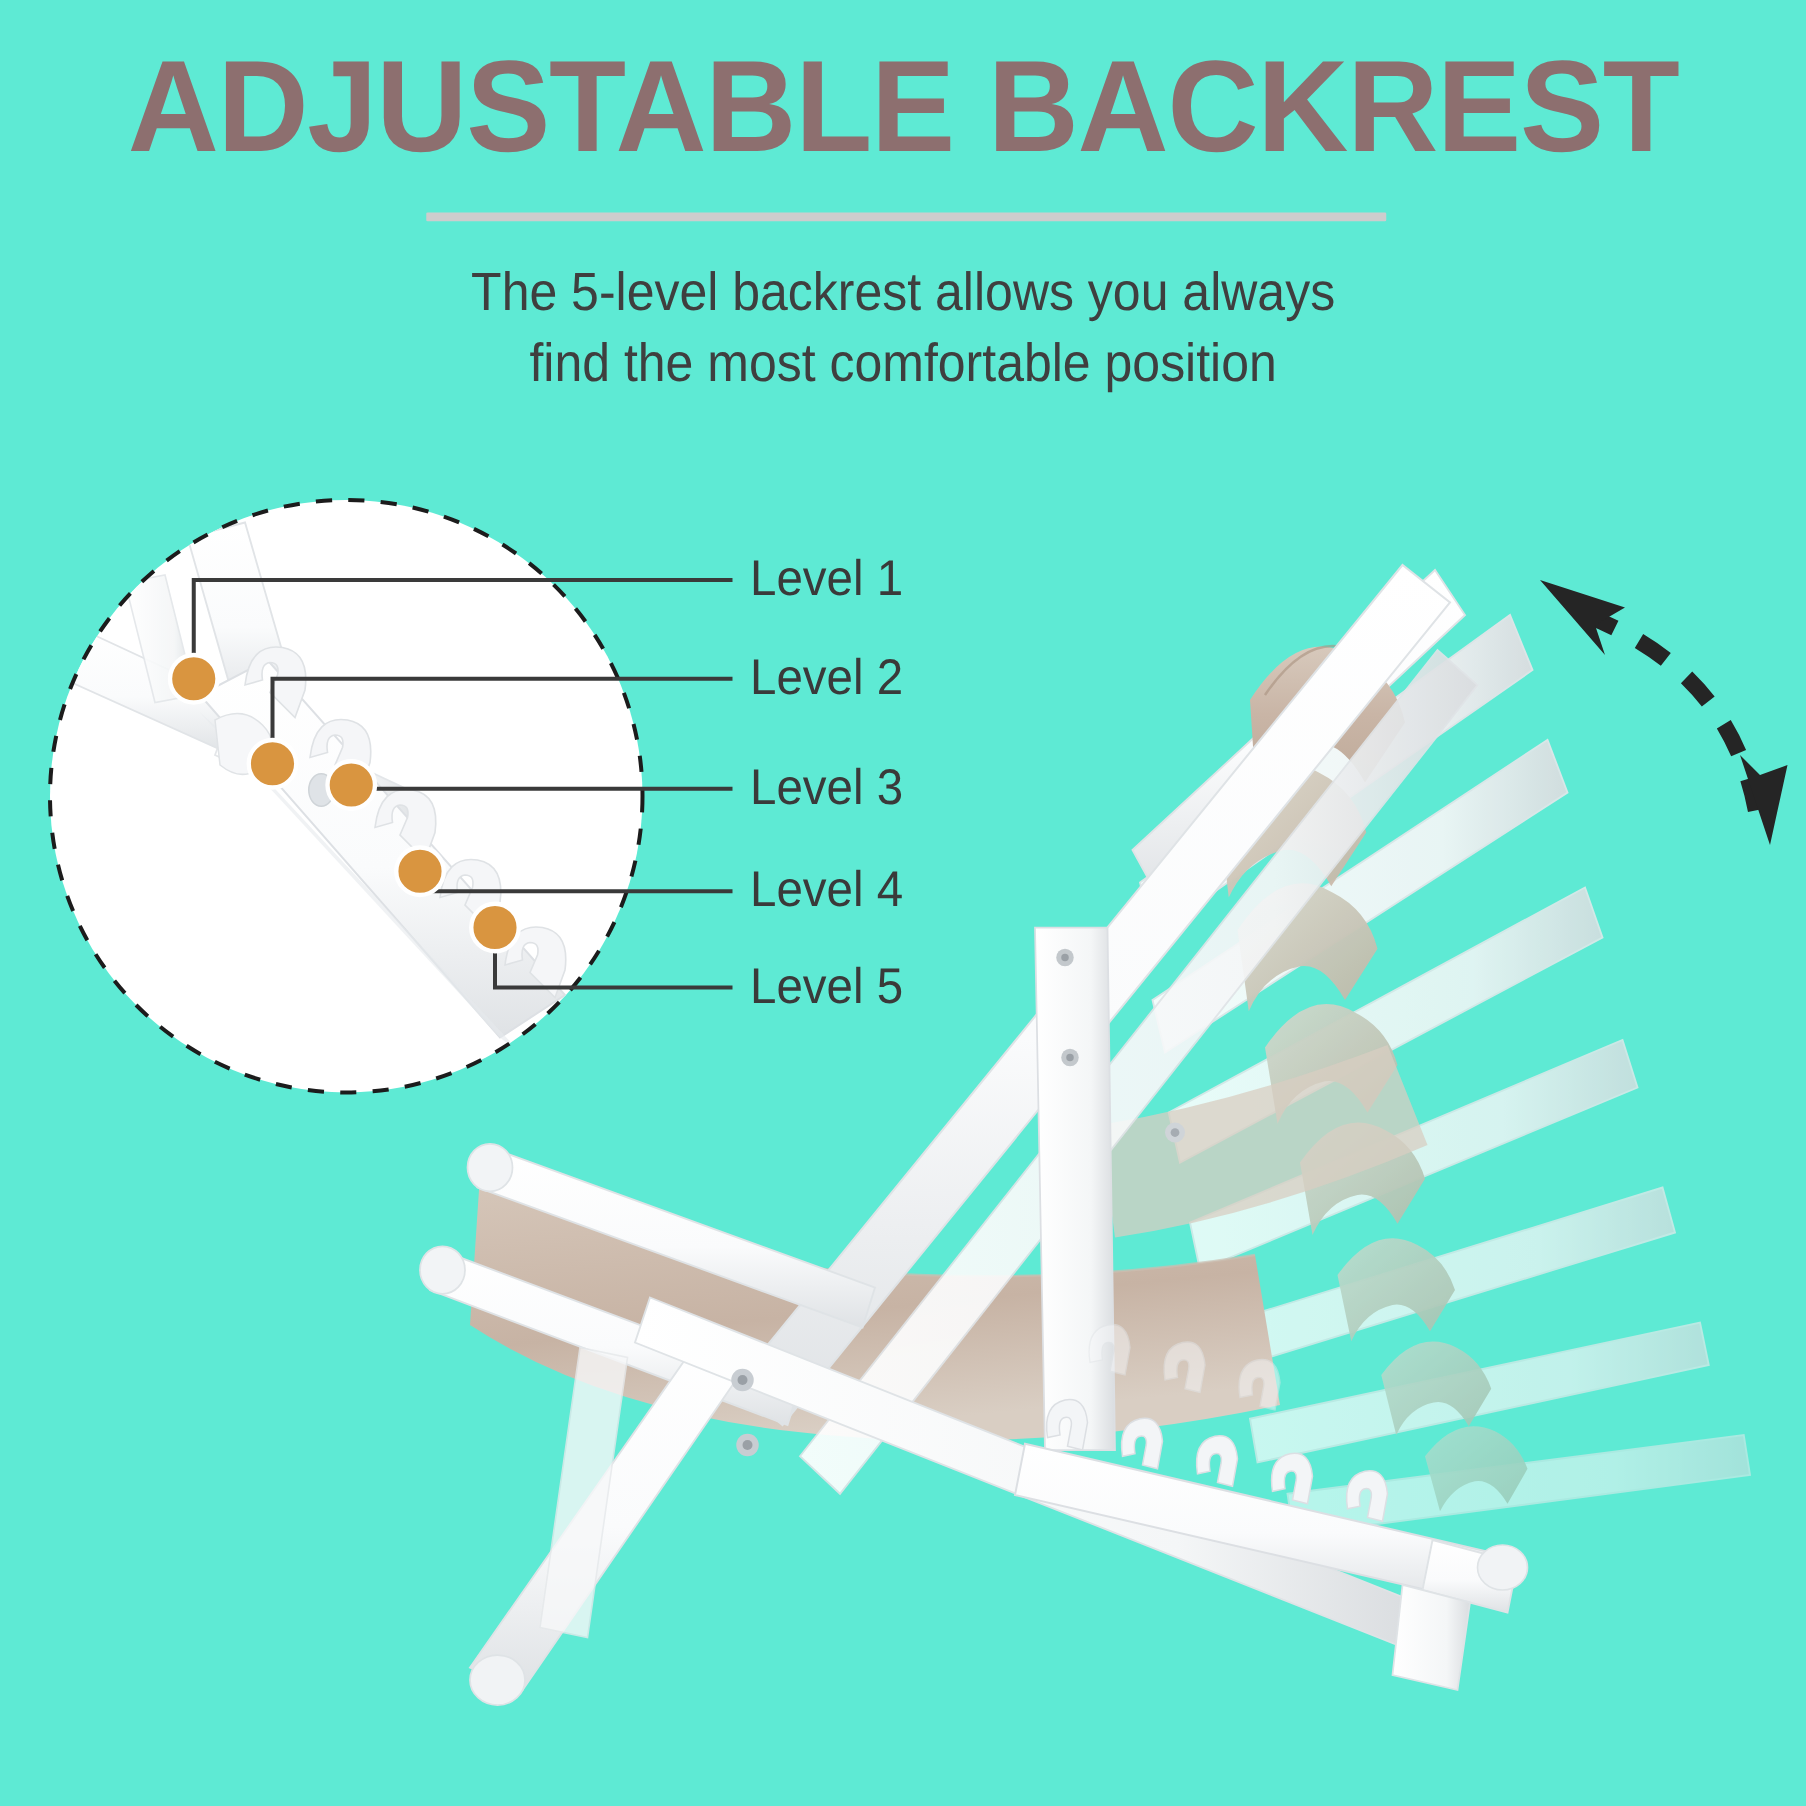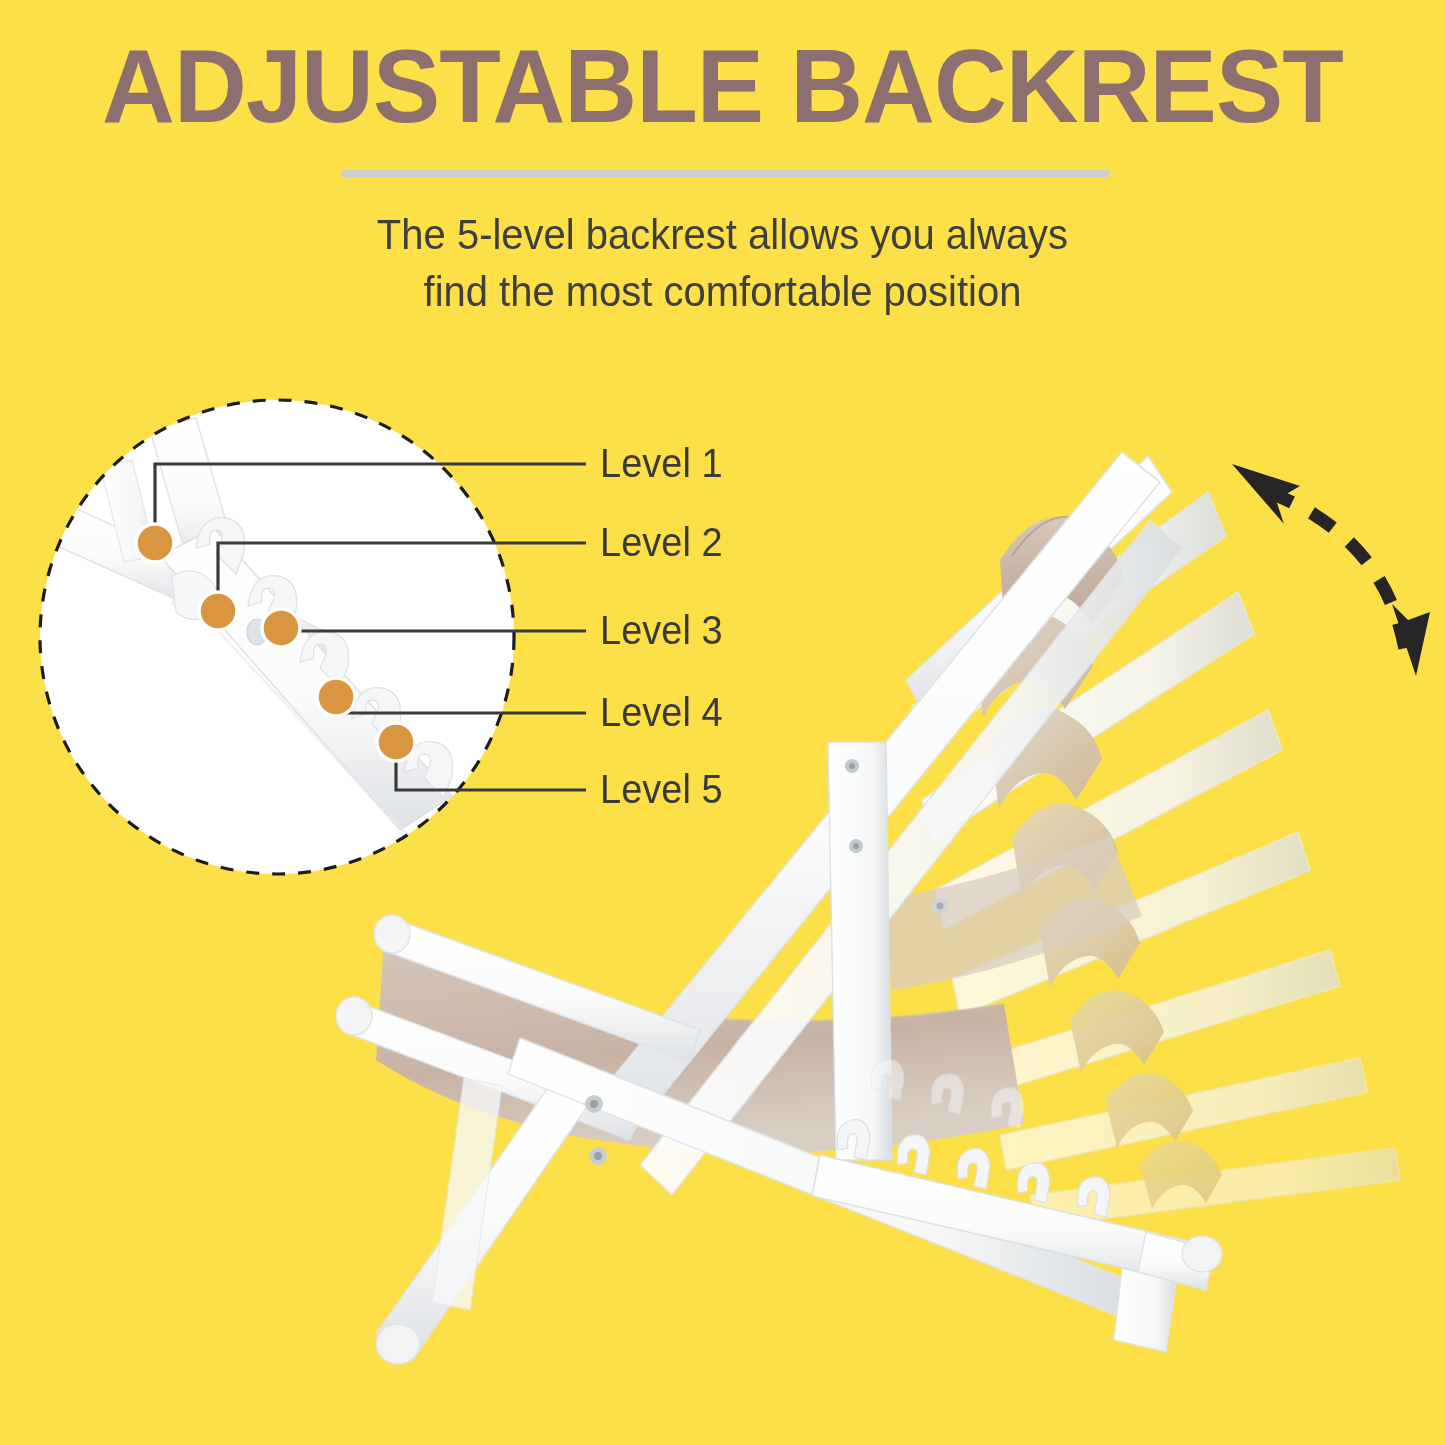--- a/index.html
+++ b/index.html
@@ -4,21 +4,21 @@
 <style>
   html, body {
     margin: 0;
     padding: 0;
     background: #ffffff;
   }
   #page {
     position: relative;
     width: 1445px;
     height: 1445px;
-    background: #fde047;
+    background: #5eead4;
     overflow: hidden;
     font-family: "Liberation Sans", sans-serif;
   }
 
   
   .title {
     position: absolute;
     left: 0;
     top: 34px;
     width: 1445px;

